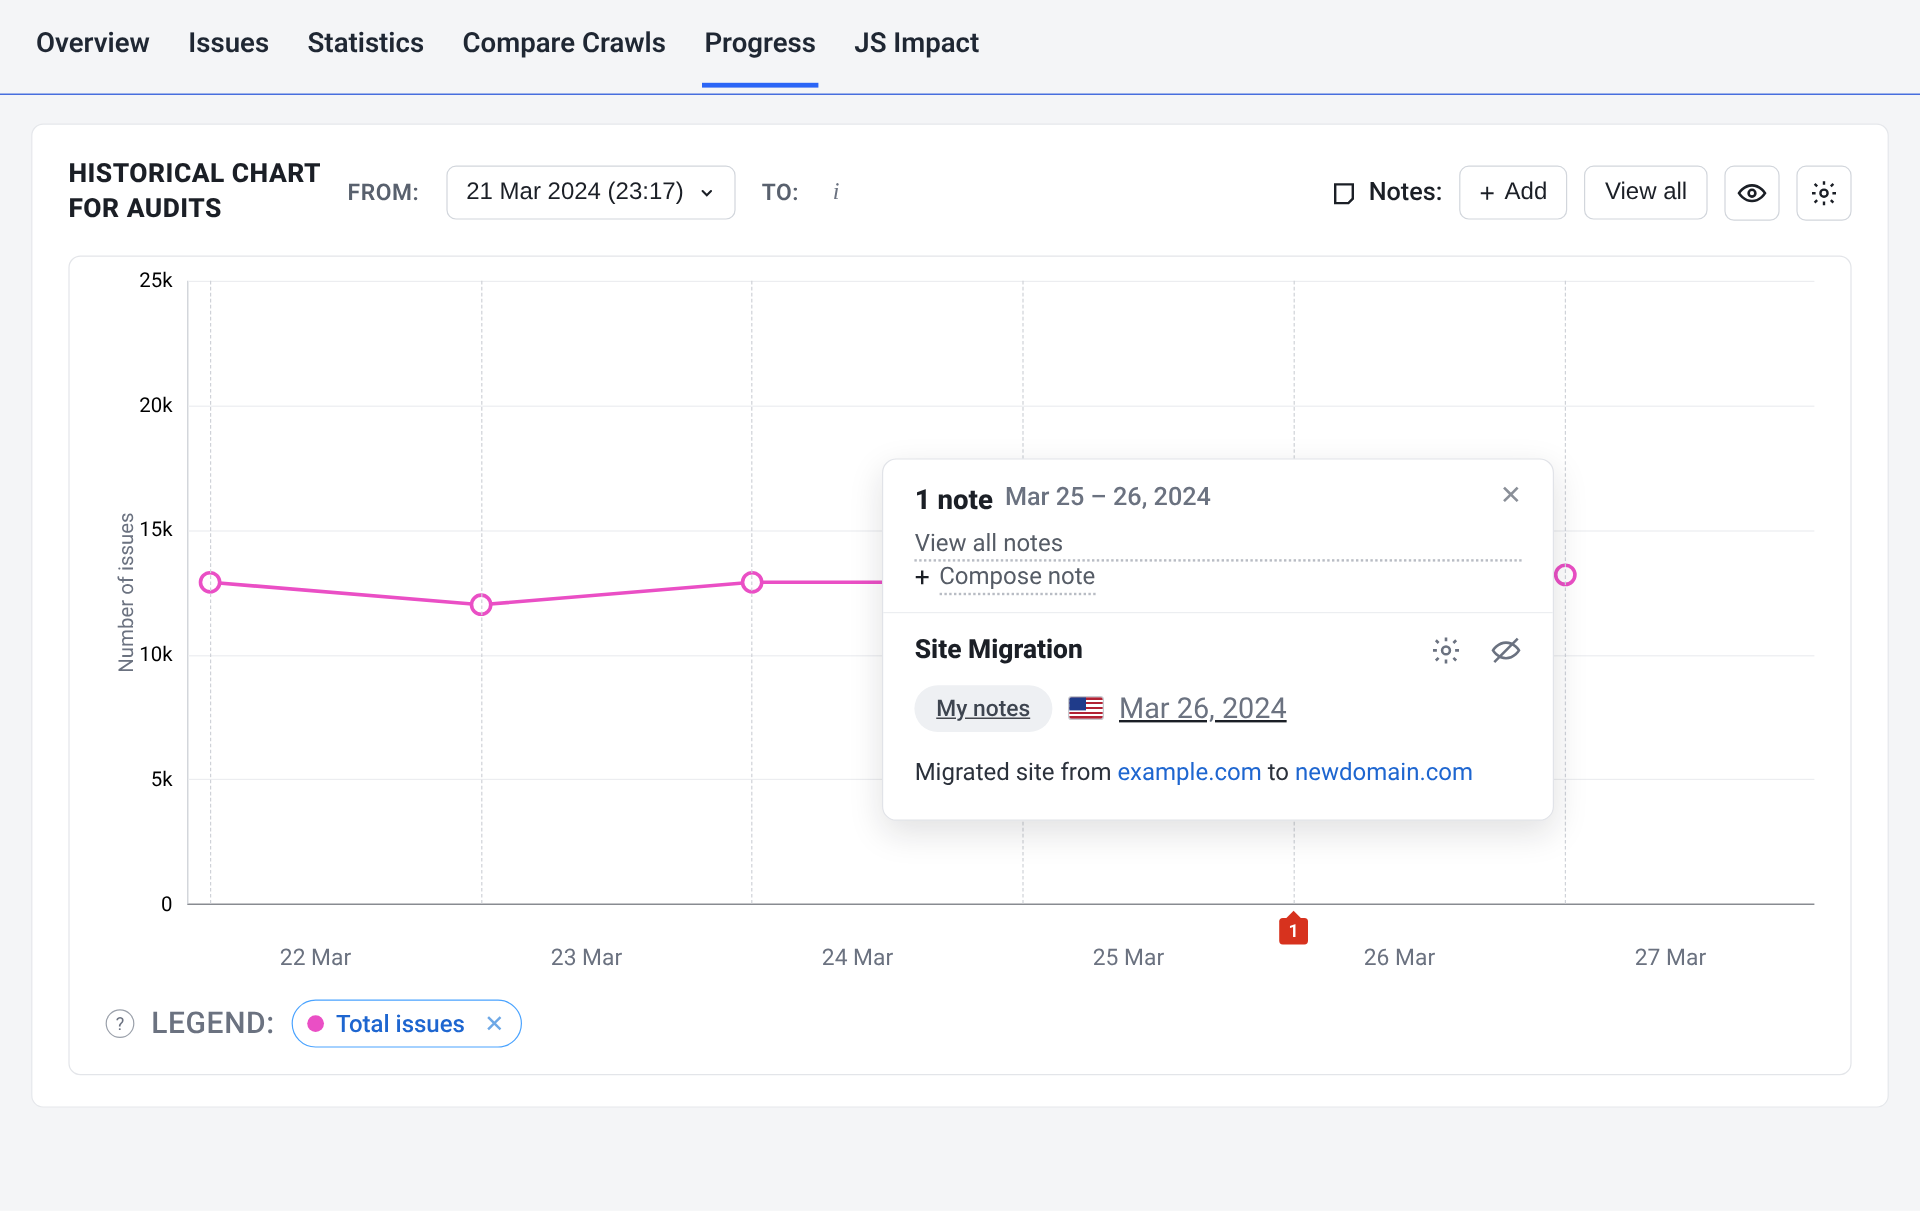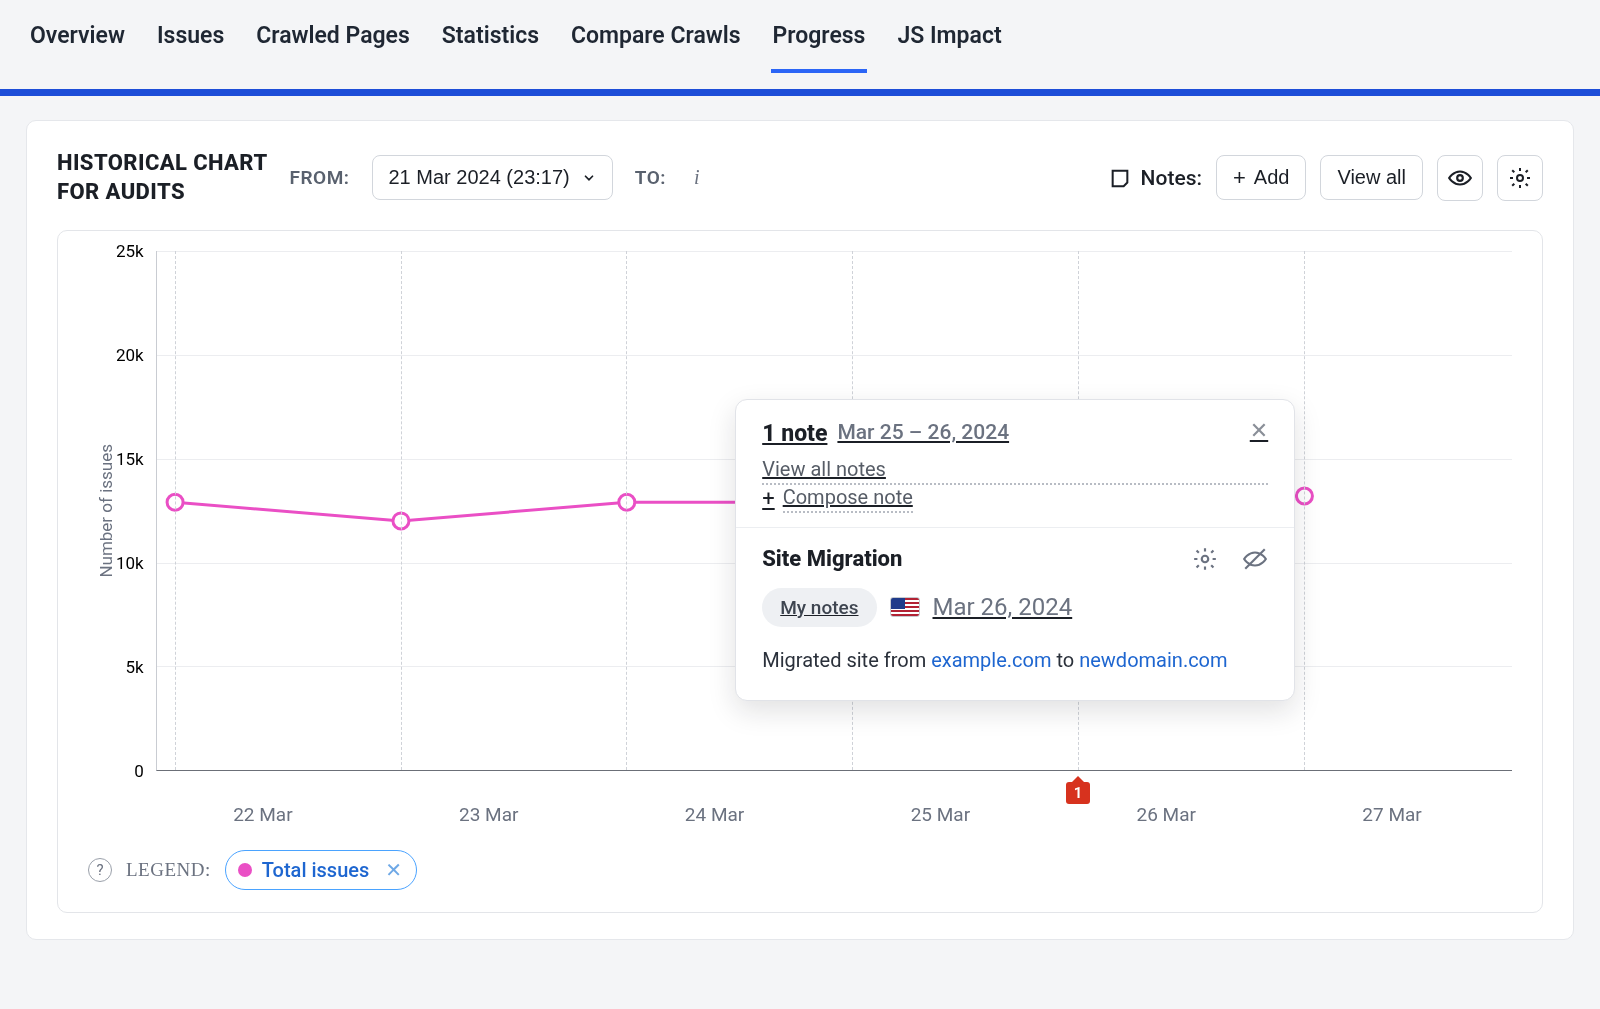--- a/index.html
+++ b/index.html
@@ -10,22 +10,22 @@
     color: #1b1f26;
     width: 1600px;
     height: 1009px;
     overflow: hidden;
   }
 
   
   .tabs {
     display: flex;
     gap: 28px;
-    padding: 12px 28px 16px 28px;
-    border-bottom: 7px solid #1d4ed8;
+    padding: 12px 28px 5px 28px;
+    border-bottom: 1px solid #1d4ed8;
   }
   .tab {
     font-size: 23px;
     font-weight: 600;
     padding: 10px 2px 20px 2px;
     border-bottom: 4px solid transparent;
     color: #1f2733;
     cursor: pointer;
   }
   .tab.active { border-bottom-color: #2b65f6; }
@@ -128,21 +128,21 @@
     border-bottom:6px solid #d7321e;
   }
 
   
   .popover {
     position:absolute; width:560px;
     background:#fff; border:1px solid #e1e3e8; border-radius:12px;
     box-shadow: 0 10px 28px rgba(20,24,32,.13);
     z-index:5;
   }
-  .pop-head { padding:20px 26px 14px 26px; border-bottom:1px solid #eceef1;text-decoration:underline; }
+  .pop-head { padding:20px 26px 14px 26px; border-bottom:1px solid #eceef1; }
   .pop-title-row { display:flex; }
   .pop-title { font-size:23px; font-weight:800; color:#1b1f26; }
   .pop-sub { font-size:21px; color:#6b7280; margin-left:10px; font-weight:500; }
   .pop-close { margin-left:auto; font-size:22px; color:#8a8f98; cursor:pointer; line-height:1; }
   .pop-links { display:flex; justify-content:space-between; margin-top:10px;flex-direction:column; }
   .dotted {
     font-size:20px; color:#565c66; border-bottom:2px dotted #b8bcc4;
     padding-bottom:2px; cursor:pointer;
   }
   .compose { display:flex; align-items:center; gap:8px; }
@@ -162,42 +162,41 @@
       linear-gradient(#1f3b8a,#1f3b8a) 0 0/14px 11px no-repeat,
       repeating-linear-gradient(#b22234 0 2px,#fff 2px 4px);
     display:inline-block;
   }
   .pop-date { font-size:24px; color:#6b7280; }
   .pop-text { font-size:20px; color:#2b313b; margin-top:18px; line-height:1.55; }
   .pop-text a { color:#1e66d0; text-decoration:none; }
 
   
   .legend-row { display:flex; align-items:center; gap:14px; margin-top:24px; }
-  .legend-label { font-size:19px; letter-spacing:.5px; color:#6b7280; font-weight:500;font-family:Liberation Serif, serif;}
+  .legend-label { font-size:25px; letter-spacing:.5px; color:#6b7280; font-weight:500;}
   .legend-pill {
     display:flex; align-items:center; gap:10px;
     border:1.5px solid #4aa3ff; border-radius:22px;
     padding:7px 14px 7px 12px; color:#1e66d0; font-size:20px;
     font-weight:500;
   }
   .legend-dot { width:14px; height:14px; border-radius:50%; background:#ea4fc5; }
   .legend-x { color:#6ea8e6; margin-left:6px; cursor:pointer; }
   .help-q {
     width:24px; height:24px; border:1.5px solid #9aa0aa; border-radius:50%;
     display:flex; align-items:center; justify-content:center; font-size:15px;
     color:#6b7280; cursor:pointer;
   }
 </style>
 </head>
 <body>
 
 <div class="tabs">
   <div class="tab">Overview</div>
   <div class="tab">Issues</div>
-  <div class="tab">Crawled Pages</div>
   <div class="tab">Statistics</div>
   <div class="tab">Compare Crawls</div>
   <div class="tab active">Progress</div>
   <div class="tab">JS Impact</div>
 </div>
 
 <div class="panel">
   <div class="panel-head">
     <div class="panel-title">
       <span>HISTORICAL CHART</span><br>

